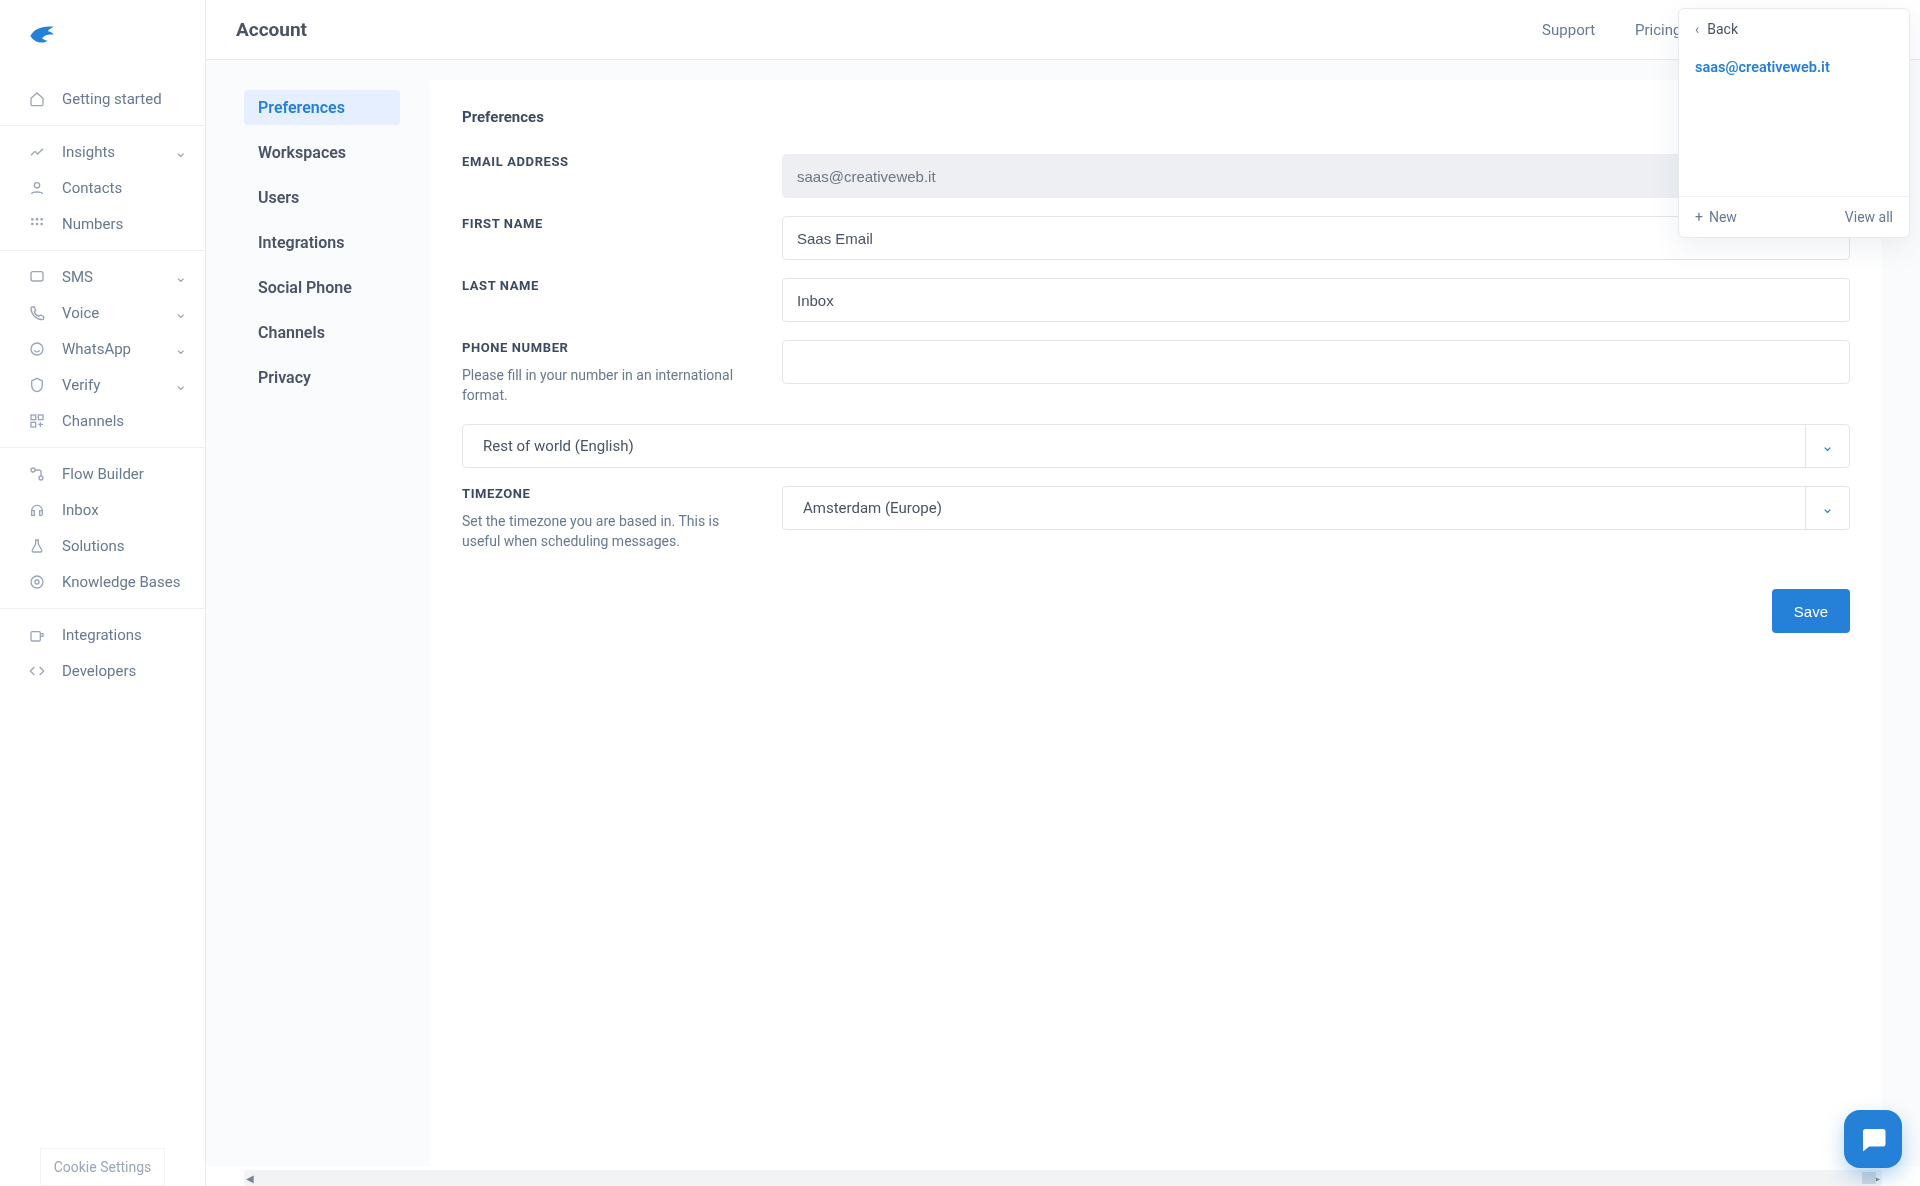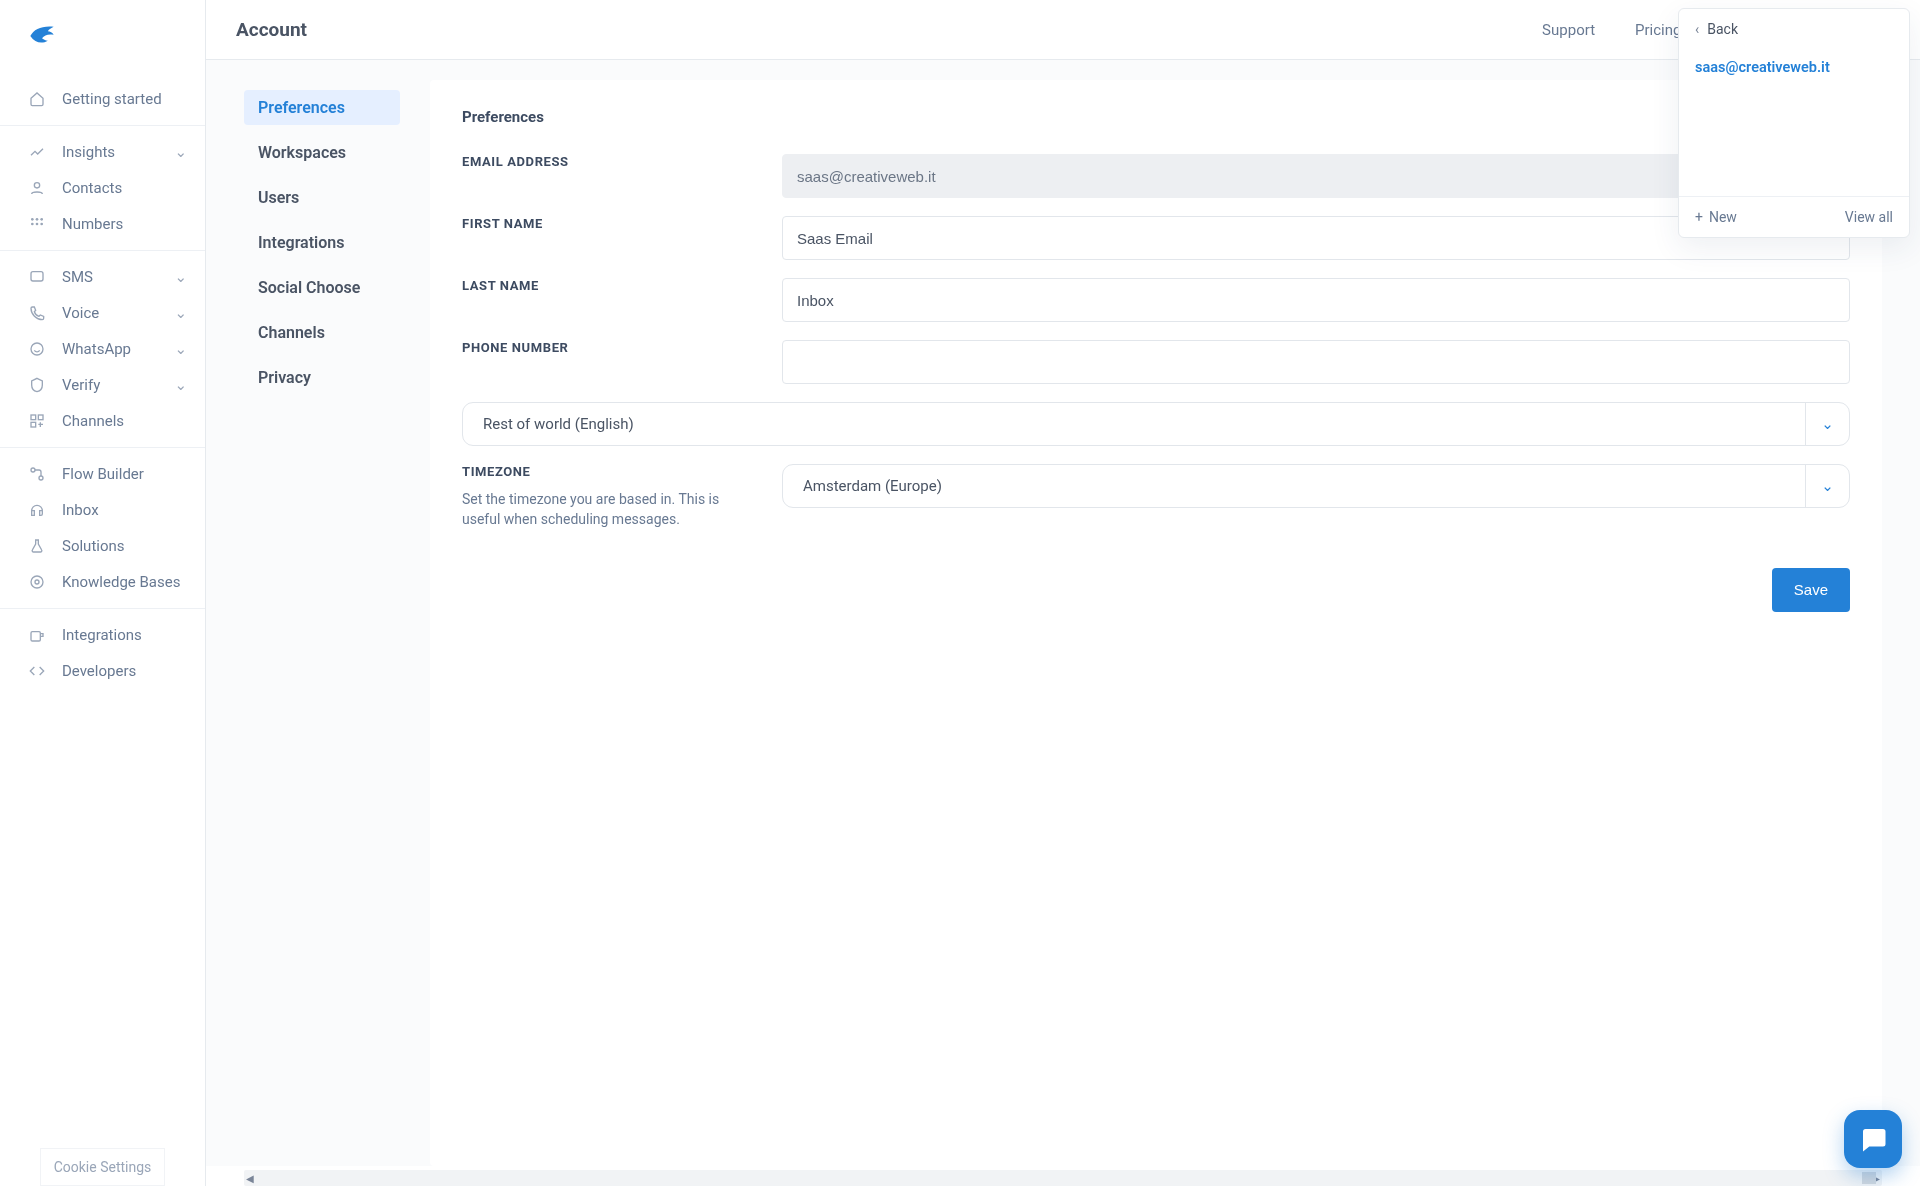--- a/index.html
+++ b/index.html
@@ -98,21 +98,20 @@
   }
   .form-input-col { flex:1; min-width:0;}
   .text-input, .select-input {
     width:100%; height:44px; border:1px solid #e2e6eb; border-radius:4px; padding:0 14px;
     font-size:15px; color:#4a5464; background:#fff;
   }
   .text-input.disabled { background:#edeff2; color:#6b7686; border-color:#edeff2;}
   .select-input {
     display:flex; align-items:center; justify-content:space-between; cursor:pointer;
     padding-right:0;
-    border-radius:11px;
   }
   .select-input .sel-val{padding-left:6px;}
   .select-caret {
     width:44px; height:42px; border-left:1px solid #e2e6eb; display:flex;align-items:center;justify-content:center;
     color:#2481d7;
   }
   .save-row { display:flex; justify-content:flex-end; margin-top:20px;}
   .save-btn {
     background:#2481d7; color:#fff; border:none; border-radius:4px; height:44px; padding:0 22px;
     font-size:15px; font-weight:400; cursor:pointer;
@@ -315,21 +314,21 @@
       <span class="link">Pricing</span>
       <button class="claim-btn">Claim Free Credits</button>
     </header>
 
     <div class="content-area">
       <nav class="settings-nav">
         <span class="tab active">Preferences</span>
         <span class="tab">Workspaces</span>
         <span class="tab">Users</span>
         <span class="tab">Integrations</span>
-        <span class="tab">Social Choose</span>
+        <span class="tab">Social Phone</span>
         <span class="tab">Channels</span>
         <span class="tab">Privacy</span>
       </nav>
 
       <section class="panel">
         <h2>Preferences</h2>
 
         <div class="form-row">
           <div class="form-label-col">
             <div class="form-label">Email address</div>
@@ -353,20 +352,21 @@
             <div class="form-label">Last name</div>
           </div>
           <div class="form-input-col">
             <input class="text-input" value="Inbox" style="">
           </div>
         </div>
 
         <div class="form-row">
           <div class="form-label-col">
             <div class="form-label">Phone number</div>
+            <div class="form-help">Please fill in your number in an international format.</div>
           </div>
           <div class="form-input-col">
             <input class="text-input" value="" style="">
           </div>
         </div>
 
         <div class="form-row">
           <div class="form-input-col">
             <div class="select-input">
               <span class="sel-val">Rest of world (English)</span>

